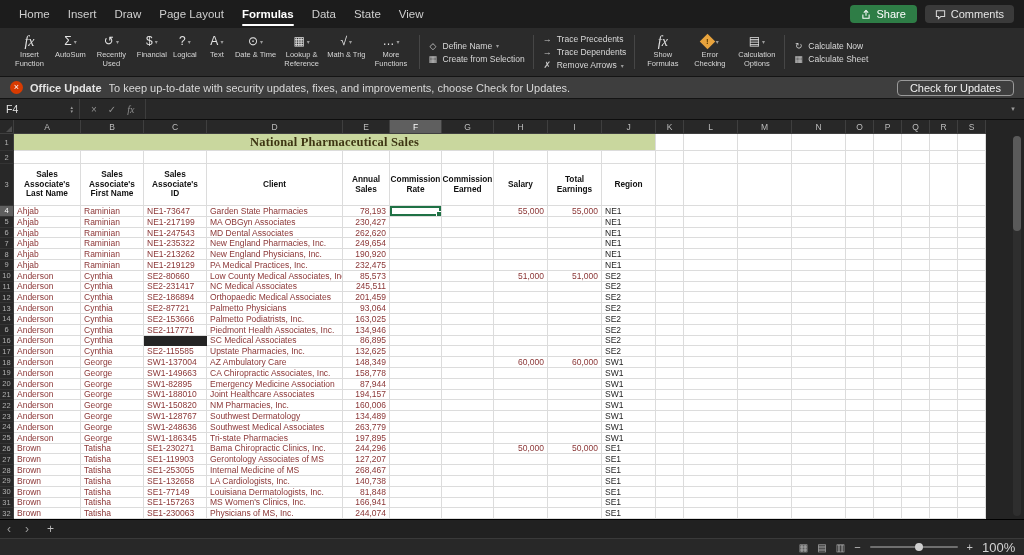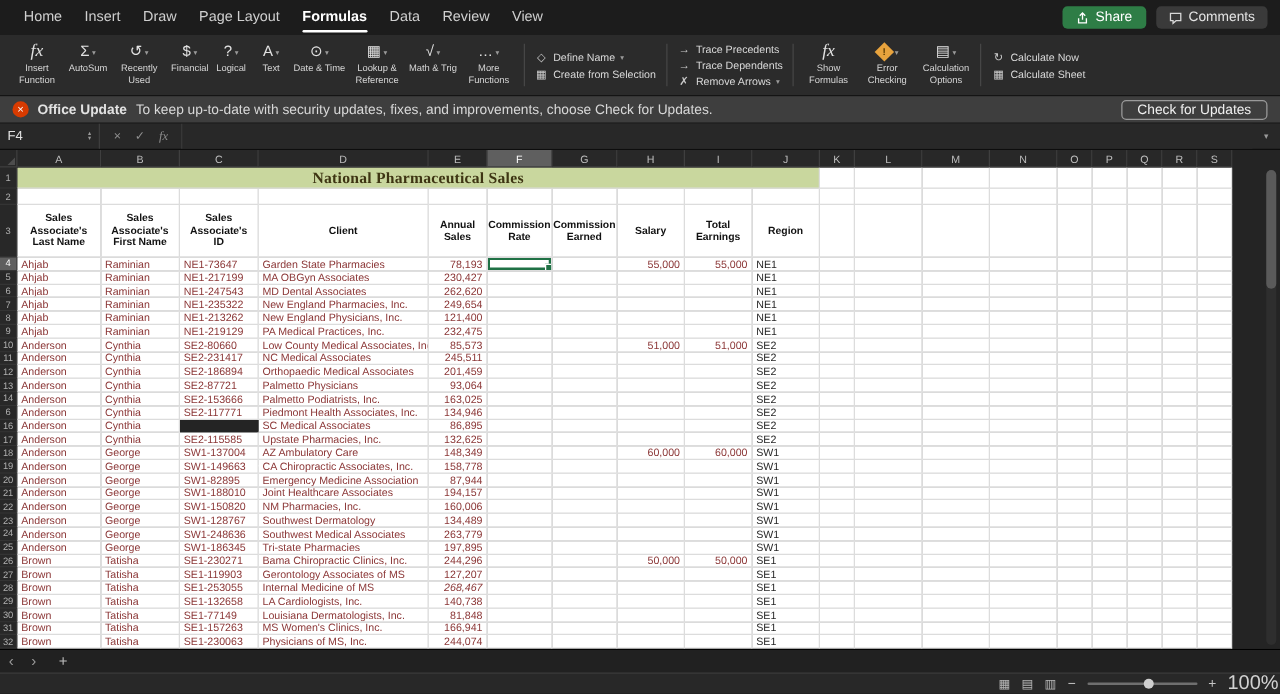--- a/index.html
+++ b/index.html
@@ -78,34 +78,34 @@
   .sheet-tab{padding:0 16px;font-size:10px;color:#c3c3c3;height:100%;display:flex;align-items:center;cursor:default}
   .sheet-tab.active{background:#fff;color:#1b6b3c;font-weight:bold}
   .tab-add{color:#bdbdbd;padding:0 11px;font-size:12px}
 
   
   .status-bar{height:17px;background:#282828;display:flex;align-items:center;justify-content:flex-end;gap:9px;padding:0 12px;border-top:1px solid #3a3a3a;color:#b5b5b5}
   .view-icon{font-size:10px;line-height:17px}
   .zoom-out,.zoom-in{font-size:11px;color:#c5c5c5}
   .zoom-track{width:88px;height:2px;background:#6f6f6f;position:relative;border-radius:1px}
   .zoom-knob{position:absolute;left:52%;top:-3px;width:8px;height:8px;background:#cfcfcf;border-radius:50%}
-  .zoom-label{font-size:16px;color:#d2d2d2;width:30px;text-align:right}
+  .zoom-label{font-size:13px;color:#d2d2d2;width:30px;text-align:right}
 </style>
 </head>
 <body>
 
 <div class="menubar" data-name="menu-bar">
   <div id="menu-tabs" class="menu-tabs" data-name="ribbon-tab-strip">
       <div class="menu-tab" data-name="menu-tab-home">Home</div>
       <div class="menu-tab" data-name="menu-tab-insert">Insert</div>
       <div class="menu-tab" data-name="menu-tab-draw">Draw</div>
       <div class="menu-tab" data-name="menu-tab-page-layout">Page Layout</div>
       <div class="menu-tab active" data-name="menu-tab-formulas">Formulas</div>
       <div class="menu-tab" data-name="menu-tab-data">Data</div>
-      <div class="menu-tab" data-name="menu-tab-review">Review</div>
+      <div class="menu-tab" data-name="menu-tab-review">State</div>
       <div class="menu-tab" data-name="menu-tab-view">View</div>
     </div>
   <div class="menubar-right" data-name="menubar-right">
     <div class="share-btn" data-name="share-button">
       <svg data-name="share-icon" width="10" height="11" viewBox="0 0 16 16">
           <path d="M8 1.5v8.5" stroke="#fff" stroke-width="1.7" fill="none"></path>
           <path d="M4.5 5L8 1.5 11.5 5" stroke="#fff" stroke-width="1.7" fill="none"></path>
           <path d="M3 8v6h10V8" stroke="#fff" stroke-width="1.7" fill="none"></path>
         </svg>
       <span data-name="share-label">Share</span>
@@ -454,21 +454,21 @@
         <div class="c" data-name="cell" style="width: 28px;"></div>
         <div class="c" data-name="cell" style="width: 28px;"></div>
         <div class="c" data-name="cell" style="width: 28px;"></div>
       </div>
       <div class="g-row" data-name="sheet-row" style="height: 10.8px;">
         <div class="row-n" data-name="row-header-8">8</div>
         <div class="c txt" data-name="cell" style="width: 67px;">Ahjab</div>
         <div class="c txt" data-name="cell" style="width: 63px;">Raminian</div>
         <div class="c txt" data-name="cell" style="width: 63px;">NE1-213262</div>
         <div class="c txt" data-name="cell" style="width: 136px;">New England Physicians, Inc.</div>
-        <div class="c num" data-name="cell" style="width: 47px;">121,400</div>
+        <div class="c num" data-name="cell" style="width: 47px;">190,920</div>
         <div class="c num" data-name="cell" style="width: 52px;"></div>
         <div class="c num" data-name="cell" style="width: 52px;"></div>
         <div class="c num" data-name="cell" style="width: 54px;"></div>
         <div class="c num" data-name="cell" style="width: 54px;"></div>
         <div class="c txt region" data-name="cell" style="width: 54px;">NE1</div>
         <div class="c" data-name="cell" style="width: 28px;"></div>
         <div class="c" data-name="cell" style="width: 54px;"></div>
         <div class="c" data-name="cell" style="width: 54px;"></div>
         <div class="c" data-name="cell" style="width: 54px;"></div>
         <div class="c" data-name="cell" style="width: 28px;"></div>
@@ -894,21 +894,21 @@
         <div class="c" data-name="cell" style="width: 28px;"></div>
         <div class="c" data-name="cell" style="width: 28px;"></div>
         <div class="c" data-name="cell" style="width: 28px;"></div>
       </div>
       <div class="g-row" data-name="sheet-row" style="height: 10.8px;">
         <div class="row-n" data-name="row-header-28">28</div>
         <div class="c txt" data-name="cell" style="width: 67px;">Brown</div>
         <div class="c txt" data-name="cell" style="width: 63px;">Tatisha</div>
         <div class="c txt" data-name="cell" style="width: 63px;">SE1-253055</div>
         <div class="c txt" data-name="cell" style="width: 136px;">Internal Medicine of MS</div>
-        <div class="c num" data-name="cell" style="width: 47px; font-style: italic;">268,467</div>
+        <div class="c num" data-name="cell" style="width: 47px;">268,467</div>
         <div class="c num" data-name="cell" style="width: 52px;"></div>
         <div class="c num" data-name="cell" style="width: 52px;"></div>
         <div class="c num" data-name="cell" style="width: 54px;"></div>
         <div class="c num" data-name="cell" style="width: 54px;"></div>
         <div class="c txt region" data-name="cell" style="width: 54px;">SE1</div>
         <div class="c" data-name="cell" style="width: 28px;"></div>
         <div class="c" data-name="cell" style="width: 54px;"></div>
         <div class="c" data-name="cell" style="width: 54px;"></div>
         <div class="c" data-name="cell" style="width: 54px;"></div>
         <div class="c" data-name="cell" style="width: 28px;"></div>

